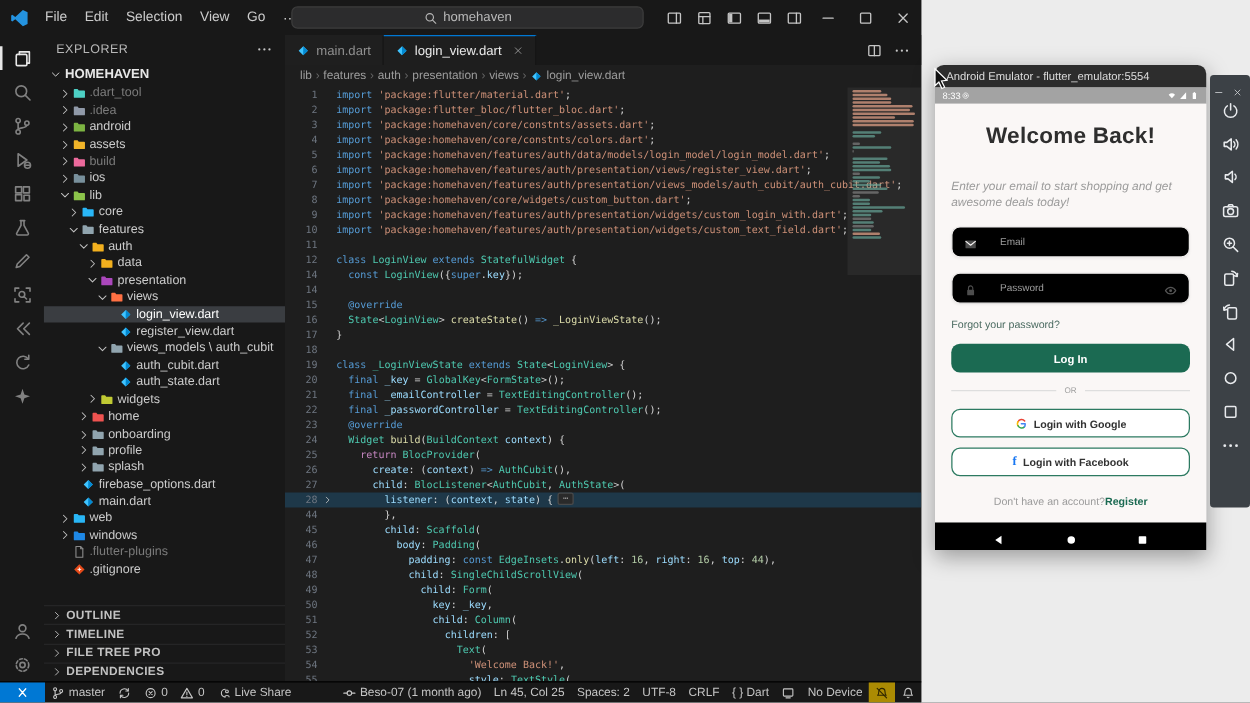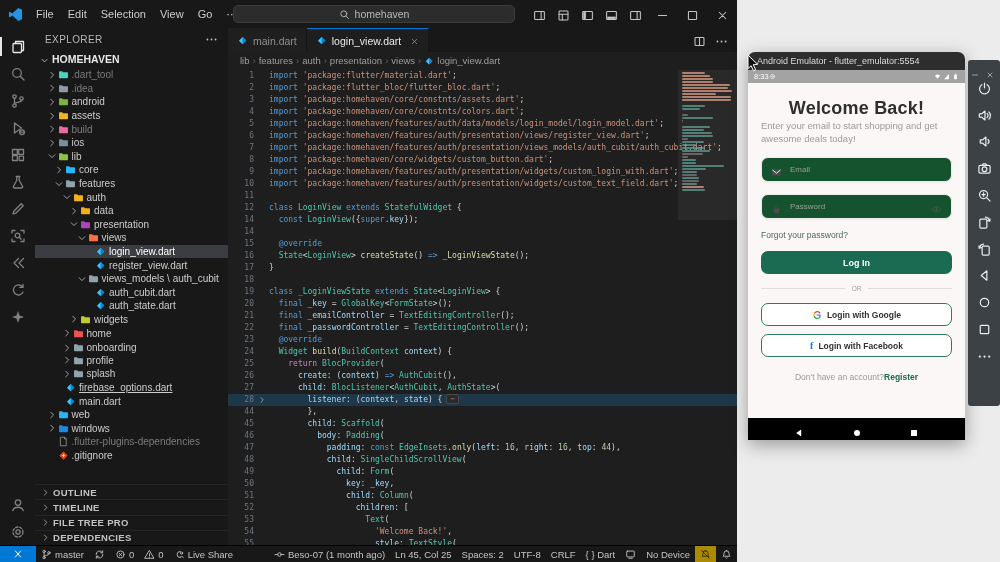--- a/index.html
+++ b/index.html
@@ -84,22 +84,22 @@
   .st-item.gold { background:#ab8b03; color:#2e2600; }
 
   
   #emulator { position:absolute; left:748px; top:52px; width:217px; height:388px; border-radius:7px 7px 0 0; box-shadow:0 5px 18px rgba(0,0,0,.35); }
   .em-title { height:18px; background:#2d2d2d; border-radius:7px 7px 0 0; display:flex; align-items:center; padding-left:9px; font-size:9px; color:#dcdcdc; }
   .em-status { height:13px; background:#a3a3a3; display:flex; align-items:center; gap:0; padding:0 6px; font-size:7.5px; color:#fff; }
   .em-status .ico { width:7px; height:7px; }
   .em-status .right { margin-left:auto; display:flex; gap:2px; align-items:center; }
   .em-content { height:335px; background:#faf7f6; padding:0 13px; overflow:hidden; }
   .em-h1 { margin-top:15px; text-align:center; font-size:18px; font-weight:bold; color:#2e2e2e; letter-spacing:.2px; }
-  .em-sub { margin-top:0; font-size:9.5px; color:#9b9b9b; line-height:13px; }
-  .em-input { margin-top:12px; height:25px; background:#14532d; border:1px solid #eeeceb; border-radius:7px; display:flex; align-items:center; gap:8px; padding:0 9px; box-shadow:0 1px 2px rgba(0,0,0,.05); }
+  .em-sub { margin-top:24px; font-size:9.5px; color:#9b9b9b; line-height:13px;font-style:italic; }
+  .em-input { margin-top:12px; height:25px; background:#000000; border:1px solid #eeeceb; border-radius:7px; display:flex; align-items:center; gap:18px; padding:0 9px; box-shadow:0 1px 2px rgba(0,0,0,.05); }
   .em-input .ico { width:11px; height:11px; color:#4d4d4d; }
   .em-input .ph { font-size:8px; color:#9e9e9e; }
   .em-input .eye { margin-left:auto; color:#555; }
   .em-forgot { margin-top:11px; font-size:8.5px; color:#4a6a60; }
   .em-btn { margin-top:11px; height:23px; border-radius:7px; background:#1b6a52; color:#fff; font-weight:bold; font-size:9px; display:flex; align-items:center; justify-content:center; }
   .em-or { margin-top:11px; display:flex; align-items:center; gap:7px; font-size:6.5px; color:#9e9e9e; }
   .em-or .ln { flex:1; height:1px; background:#dedede; }
   .em-social { margin-top:11px; height:23px; background:#fff; border:1px solid #2c7a61; border-radius:7px; display:flex; align-items:center; justify-content:center; gap:5px; font-size:8.5px; font-weight:bold; color:#323232; }
   .em-social .ico { width:10px; height:10px; }
   .fb-f { color:#1877f2; font-weight:bold; font-size:10px; font-family:"Liberation Serif", serif; }
@@ -507,21 +507,21 @@
           </div>
           <div class="titem" style="padding-left: 26.5px;">
             <span class="chev"><svg viewBox="0 0 16 16" width="100%" height="100%" fill="none" stroke="currentColor" stroke-width="1.3" stroke-linecap="round" stroke-linejoin="round">
                 <path d="M6 3.5L10.5 8 6 12.5"></path>
               </svg></span>
             <span class="ticon"><svg viewBox="0 0 16 16" width="100%" height="100%">
                 <path d="M1.5 4.2a1 1 0 0 1 1-1h3.4l1.4 1.6h6.2a1 1 0 0 1 1 1v6.6a1 1 0 0 1-1 1h-11a1 1 0 0 1-1-1z" fill="#90a4ae"></path>
               </svg></span>
             <span class="tlabel">splash</span>
           </div>
-          <div class="titem" style="padding-left: 19px; text-decoration: underline;">
+          <div class="titem" style="padding-left: 19px;">
             <span class="chev blank"><svg viewBox="0 0 16 16" width="100%" height="100%" fill="none" stroke="currentColor" stroke-width="1.3" stroke-linecap="round" stroke-linejoin="round">
                 <path d="M6 3.5L10.5 8 6 12.5"></path>
               </svg></span>
             <span class="ticon"><svg viewBox="0 0 16 16" width="100%" height="100%" fill="none" stroke="currentColor" stroke-width="1.3" stroke-linecap="round" stroke-linejoin="round">
                 <path d="M2.8 8.2L8.2 2.8 13.5 8 8 13.4z" fill="#40c4ff" stroke="none"></path>
                 <path d="M8.2 2.8L13.5 8 8 13.4z" fill="#0288d1" stroke="none"></path>
               </svg></span>
             <span class="tlabel">firebase_options.dart</span>
           </div>
           <div class="titem" style="padding-left: 19px;">
@@ -553,21 +553,21 @@
             <span class="tlabel">windows</span>
           </div>
           <div class="titem dim" style="padding-left: 11.5px;">
             <span class="chev blank"><svg viewBox="0 0 16 16" width="100%" height="100%" fill="none" stroke="currentColor" stroke-width="1.3" stroke-linecap="round" stroke-linejoin="round">
                 <path d="M6 3.5L10.5 8 6 12.5"></path>
               </svg></span>
             <span class="ticon" style="color: rgb(138, 138, 138);"><svg viewBox="0 0 16 16" width="100%" height="100%" fill="none" stroke="currentColor" stroke-width="1.3" stroke-linecap="round" stroke-linejoin="round">
                 <path d="M4 1.8h5.5L12 4.3v9.9H4z"></path>
                 <path d="M9.5 1.8v2.5H12"></path>
               </svg></span>
-            <span class="tlabel">.flutter-plugins-dependencies</span>
+            <span class="tlabel">.flutter-plugins</span>
           </div>
           <div class="titem" style="padding-left: 11.5px;">
             <span class="chev blank"><svg viewBox="0 0 16 16" width="100%" height="100%" fill="none" stroke="currentColor" stroke-width="1.3" stroke-linecap="round" stroke-linejoin="round">
                 <path d="M6 3.5L10.5 8 6 12.5"></path>
               </svg></span>
             <span class="ticon"><svg viewBox="0 0 16 16" width="100%" height="100%" fill="none" stroke="currentColor" stroke-width="1.3" stroke-linecap="round" stroke-linejoin="round">
                 <path d="M8 2l6 6-6 6-6-6z" fill="#e64a19" stroke="none"></path>
                 <path d="M6.3 8h3.4M8 6.3v3.4" stroke="#fff" stroke-width="1.1"></path>
               </svg></span>
             <span class="tlabel">.gitignore</span>

